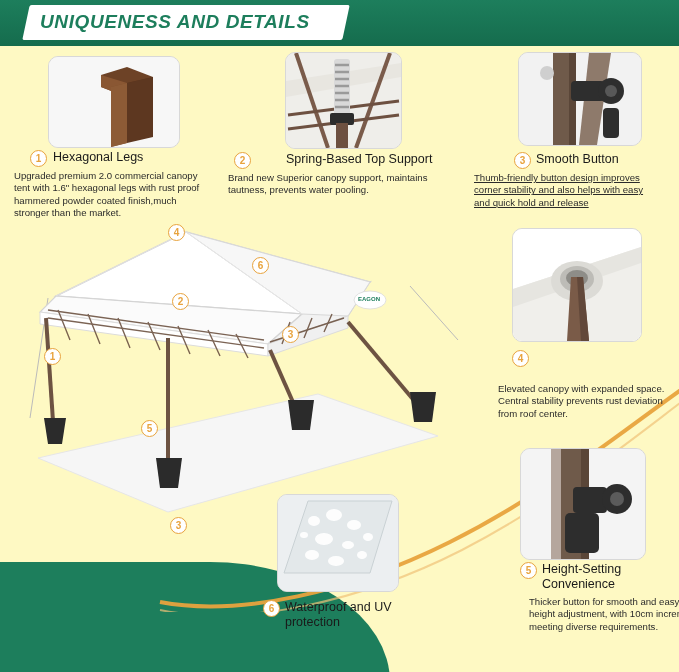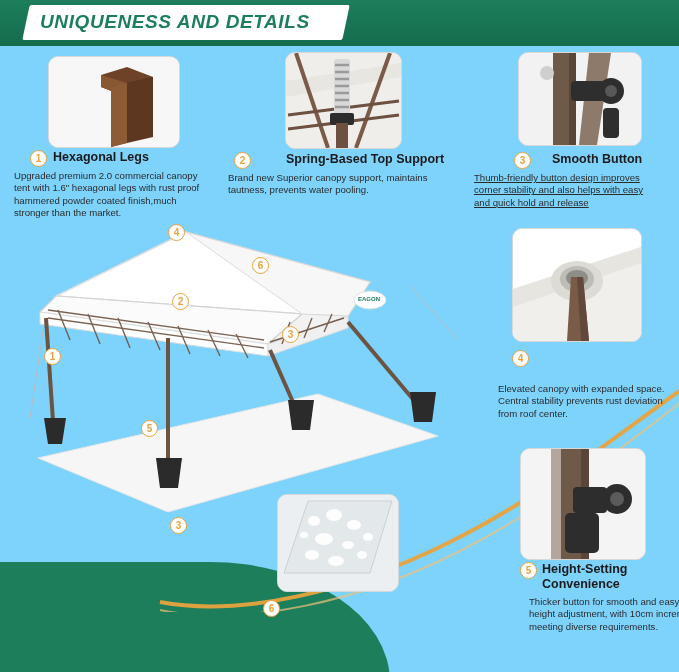--- a/index.html
+++ b/index.html
@@ -10,21 +10,21 @@
     width: 679px;
     height: 672px;
     font-family: "Liberation Sans", sans-serif;
     background: #ffffff;
     overflow: hidden;
   }
   .page {
     position: relative;
     width: 679px;
     height: 672px;
-    background: #7dd3fc;
+    background: #fef9c3;
     overflow: hidden;
   }
   
   .banner-bg {
     position: absolute;
     left: 0; top: 0;
     width: 679px; height: 46px;
     background: #1f7a5a;
     background: linear-gradient(180deg, #1d7e5c 0%, #156c4d 100%);
   }
@@ -83,21 +83,21 @@
     font-weight: bold;
     box-sizing: border-box;
   }
   .badge.on-image {
     border-color: #e8a33d;
     background: #ffffff;
   }
   .cap-title {
     position: absolute;
     font-size: 12.5px;
-    font-weight: bold;
+    font-weight: normal;
     color: #1a1a1a;
   }
   .cap-body {
     position: absolute;
     font-size: 9.6px;
     line-height: 12.4px;
     color: #2b2b2b;
     text-align: left;
   }
 
@@ -172,21 +172,21 @@
       <rect x="50" y="0" width="7" height="92" fill="#5a4638"></rect>
       <path d="M70,0 L92,0 L78,92 L60,92 Z" fill="#7d6553" opacity="0.85"></path>
       <rect x="52" y="28" width="34" height="20" rx="4" fill="#2e2e2e"></rect>
       <circle cx="92" cy="38" r="13" fill="#2e2e2e"></circle>
       <circle cx="92" cy="38" r="6" fill="#585858"></circle>
       <rect x="84" y="55" width="16" height="30" rx="4" fill="#2e2e2e"></rect>
       <circle cx="28" cy="20" r="7" fill="#cfcfcf"></circle>
     </svg>
   </div>
   <div class="badge" style="left:514px; top:152px;">3</div>
-  <div class="cap-title" style="left:552px; top:152px;">Smooth Button</div>
+  <div class="cap-title" style="left:536px; top:152px;">Smooth Button</div>
   <div class="cap-body" style="left:474px; top:172px; width:176px;text-decoration:underline;">Thumb-friendly button design improves corner stability and also helps with easy and quick hold and release</div>
 
   <div class="photo" style="left:512px; top:228px; width:128px; height:112px;">
     <svg width="128" height="112" viewBox="0 0 128 112">
       <rect x="0" y="0" width="128" height="112" fill="#ffffff"></rect>
       <path d="M0,60 L128,18 L128,112 L0,112 Z" fill="#f0efeb"></path>
       <path d="M0,60 L128,18 L128,34 L0,78 Z" fill="#e6e5e0"></path>
       <ellipse cx="64" cy="52" rx="26" ry="20" fill="#dcdbd6"></ellipse>
       <ellipse cx="64" cy="50" rx="17" ry="13" fill="#bdbcb7"></ellipse>
       <ellipse cx="64" cy="49" rx="11" ry="8" fill="#8e8d88"></ellipse>
@@ -226,20 +226,21 @@
         <ellipse cx="70" cy="50" rx="6" ry="4"></ellipse>
         <ellipse cx="34" cy="60" rx="7" ry="5"></ellipse>
         <ellipse cx="58" cy="66" rx="8" ry="5"></ellipse>
         <ellipse cx="84" cy="60" rx="5" ry="4"></ellipse>
         <ellipse cx="90" cy="42" rx="5" ry="4"></ellipse>
         <ellipse cx="26" cy="40" rx="4" ry="3"></ellipse>
       </g>
     </svg>
   </div>
   <div class="badge" style="left:263px; top:600px;">6</div>
+  <div class="cap-title" style="left:285px; top:600px; width:160px; line-height:15px;">Waterproof and UV protection</div>
 
   <div class="canopy-wrap">
     <svg width="460" height="300" viewBox="0 0 460 300">
 
       <polygon points="20,236 150,290 420,214 300,172" fill="#f6f6f6" stroke="#e6e6e6" stroke-width="1"></polygon>
 
       <line x1="30" y1="76" x2="12" y2="196" stroke="#bbbbbb" stroke-width="1"></line>
       <line x1="392" y1="64" x2="440" y2="118" stroke="#bbbbbb" stroke-width="1"></line>
 
       <polygon points="168,10 352,60 284,92 38,74" fill="#ffffff" stroke="#d4d4d4" stroke-width="1.4"></polygon>

